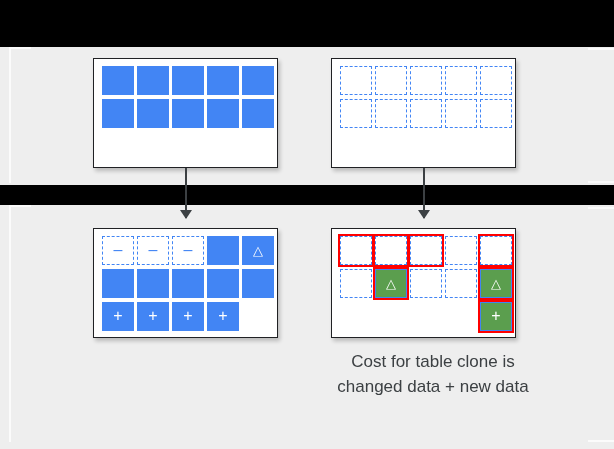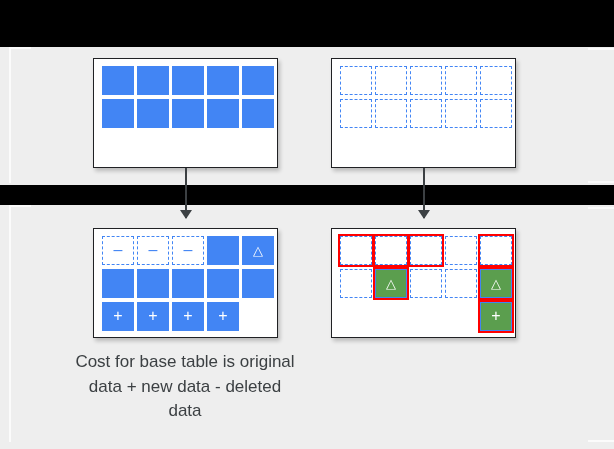--- a/index.html
+++ b/index.html
@@ -260,16 +260,16 @@
 
   <div class="arrow arrow-left">
     <div class="shaft"></div>
     <div class="head"></div>
   </div>
   <div class="arrow arrow-right">
     <div class="shaft"></div>
     <div class="head"></div>
   </div>
 
-  <div class="caption caption-left">Cost for base table is original data + new data - deleted data</div>
-
+
+  <div class="caption caption-right">Cost for table clone is changed data + new data</div>
 
 </div>
 
 </body></html>

